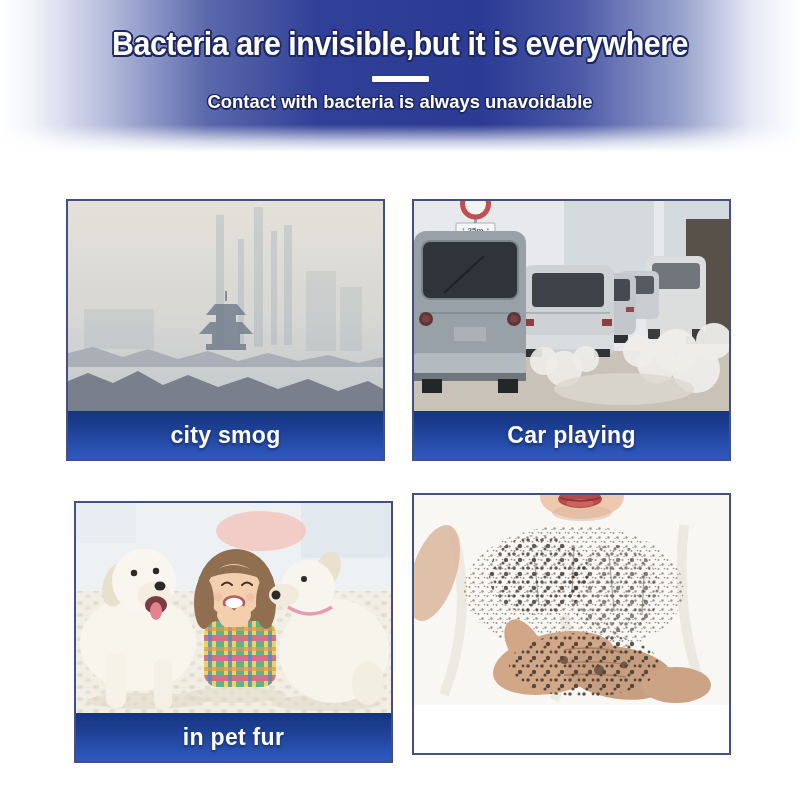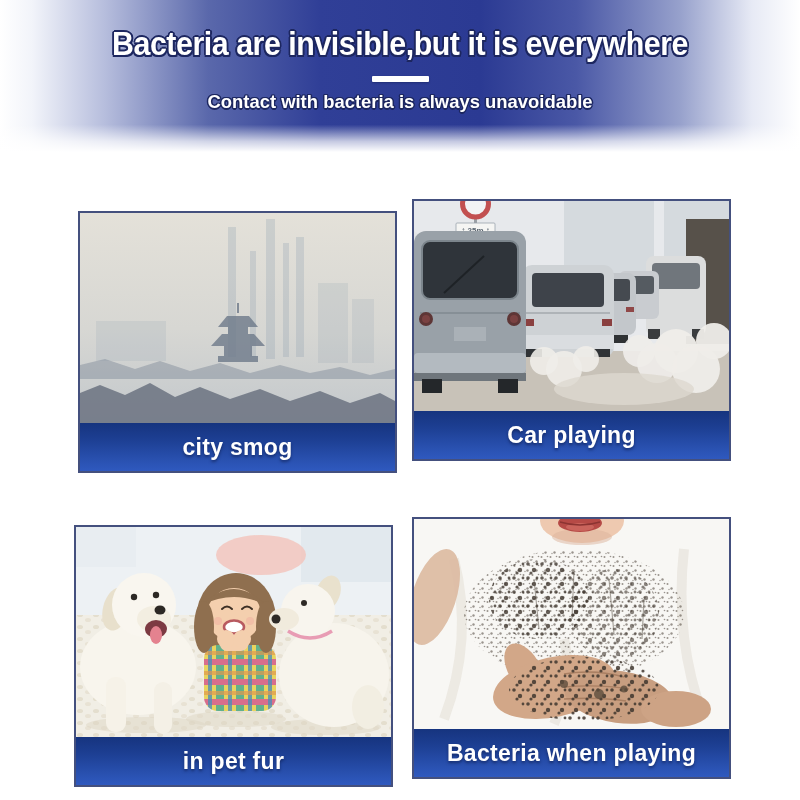--- a/index.html
+++ b/index.html
@@ -45,21 +45,21 @@
 <div class="canvas">
 
   <header class="hero">
     <h1>Bacteria are invisible,but it is everywhere</h1>
     <div class="divider"></div>
     <p>Contact with bacteria is always unavoidable</p>
   </header>
 
   <main class="grid">
 
-    <figure class="panel" style="margin:12px">
+    <figure class="panel" style="margin:0">
       <div class="photo">
         <svg width="315" height="210" viewBox="0 0 315 210">
           <defs>
             <linearGradient id="sky1" x1="0" y1="0" x2="0" y2="1">
               <stop offset="0" stop-color="#e4e1d9"></stop>
                 <stop offset=".55" stop-color="#d7d7d3"></stop>
               <stop offset="1" stop-color="#c3c8cc"></stop>
             </linearGradient>
           </defs>
           <rect x="0" y="0" width="315" height="210" fill="url(#sky1)"></rect>
@@ -276,17 +276,16 @@
             <ellipse cx="205" cy="178" rx="55" ry="26" fill="#c89e80" transform="rotate(8 205 178)"></ellipse>
             <ellipse cx="262" cy="190" rx="35" ry="18" fill="#cda385"></ellipse>
             <path d="M150,155 Q180,150 210,158 M150,168 Q185,165 215,170 M150,180 Q185,178 212,182" stroke="#a97f62" stroke-width="1.5" fill="none"></path>
             <ellipse cx="170" cy="170" rx="75" ry="32" fill="url(#dirtB)" opacity=".85"></ellipse>
             <circle cx="150" cy="165" r="4" fill="#5d4c3c" opacity=".8"></circle>
             <circle cx="185" cy="175" r="5" fill="#5d4c3c" opacity=".8"></circle>
             <circle cx="210" cy="170" r="3.5" fill="#5d4c3c" opacity=".8"></circle>
           </g>
         </svg>
       </div>
-      <figcaption class="caption">Bacteria when playing</figcaption>
     </figure>
 
   </main>
 </div>
 
 </body></html>

